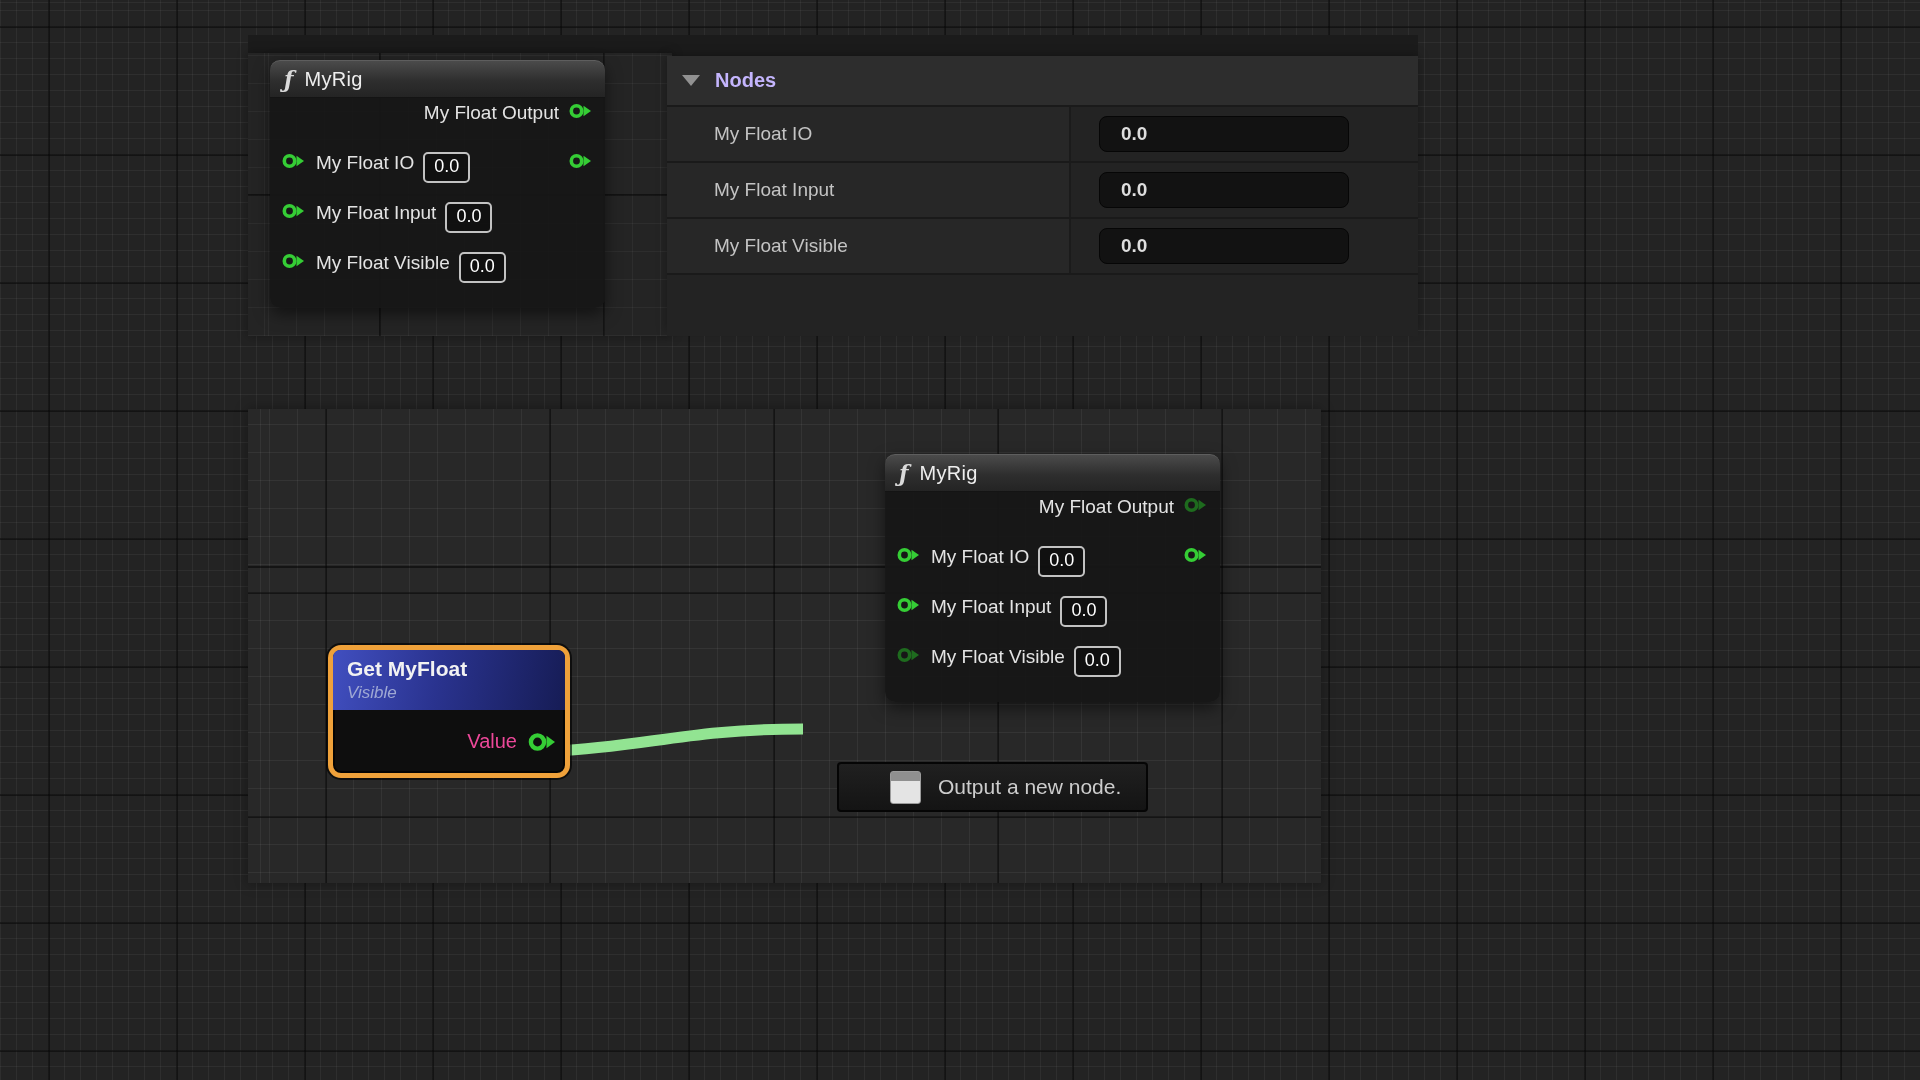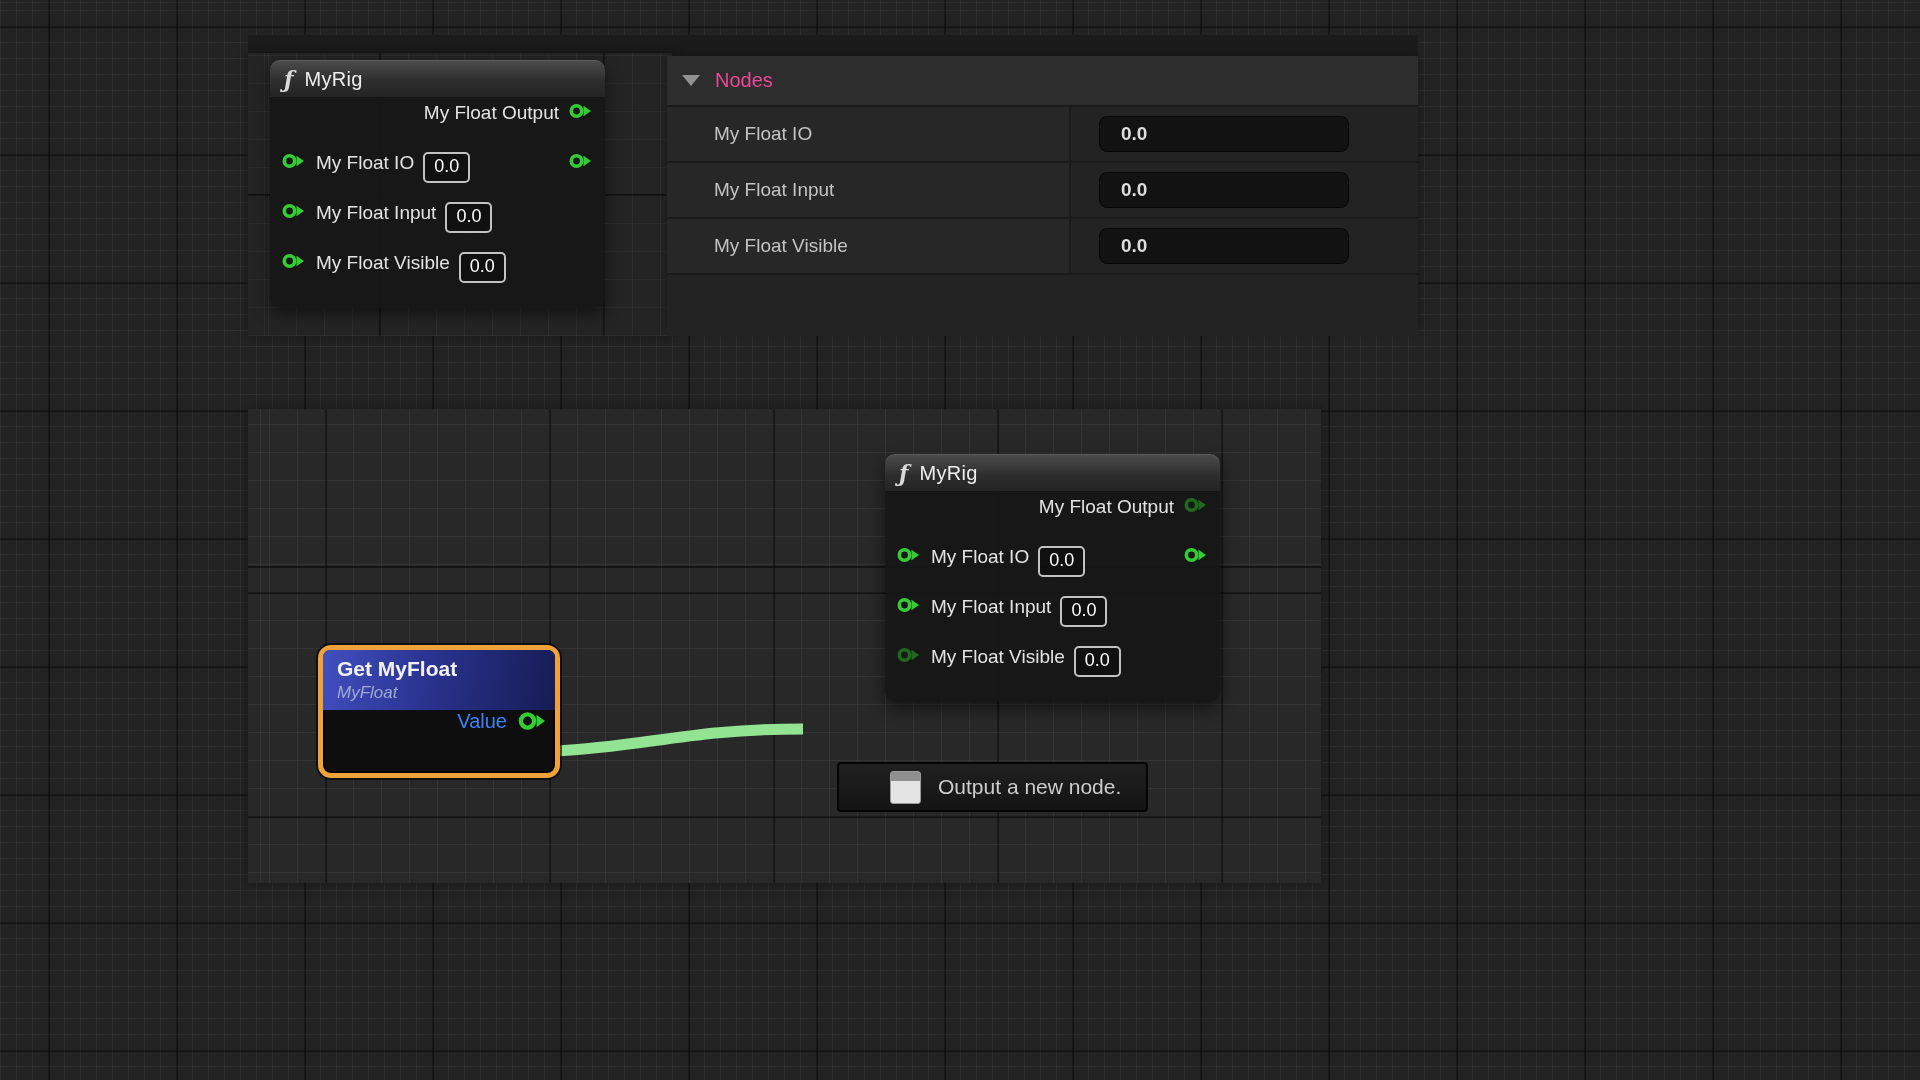--- a/index.html
+++ b/index.html
@@ -61,41 +61,41 @@
   .value-box{
     flex:0 0 auto;border:2px solid #c2c2c2;border-radius:5px;background:rgba(0,0,0,0.28);
     padding:2px 9px 3px;font-size:18px;color:#ffffff;line-height:1.2;
   }
   .pin{flex:0 0 auto;display:block;}
 
   
   .panel{left:667px;top:56px;width:751px;height:274px;background:#232323;box-shadow:0 0 10px rgba(0,0,0,0.35);}
   .panel-header{height:51px;background:#2d2d2d;display:flex;align-items:center;gap:15px;padding-left:15px;border-bottom:2px solid #1a1a1a;box-sizing:border-box;}
   .tri-down{width:0;height:0;border-left:9px solid transparent;border-right:9px solid transparent;border-top:11px solid #919191;}
-  .panel-header-label{font-weight:normal;font-size:20px;color:#ec4899;}
+  .panel-header-label{font-weight:bold;font-size:20px;color:#c4b5fd;}
   .panel-row{height:54px;display:flex;border-bottom:2px solid #1a1a1a;background:#272727;}
   .p-label{width:404px;flex:0 0 auto;display:flex;align-items:center;padding-left:47px;box-sizing:border-box;color:#c3c3c3;font-size:19px;border-right:2px solid #1b1b1b;}
   .p-value{flex:1 1 auto;display:flex;align-items:center;background:#232323;padding-left:28px;}
   .input-box{width:250px;height:36px;background:#121212;border:1px solid #060606;border-radius:8px;display:flex;align-items:center;padding-left:21px;box-sizing:border-box;color:#dedede;font-size:19px;font-weight:bold;}
   .panel-empty{height:61px;background:#232323;}
 
   
   .get-node{
-    left:318px;top:645px;width:242px;height:133px;box-sizing:border-box;
+    left:328px;top:645px;width:242px;height:133px;box-sizing:border-box;
     border:5px solid #efa13a;border-radius:13px;background:#0e0e0e;
     box-shadow:0 0 0 2px rgba(0,0,0,0.65), inset 0 0 0 2px rgba(0,0,0,0.65);
   }
   .get-header{
     height:60px;border-radius:7px 7px 0 0;
     background:linear-gradient(100deg,#414fc0 0%,#2a338f 45%,#161c55 100%);
     padding:7px 0 0 14px;box-sizing:border-box;
   }
   .get-title{font-weight:bold;font-size:21px;color:#f2f2f2;}
   .get-subtitle{font-style:italic;font-size:17px;color:#9fa8d4;margin-top:2px;}
-  .get-body{height:63px;display:flex;align-items:flex-start;justify-content:flex-end;gap:10px;padding-right:8px;font-size:20px;color:#3b82f6;}
+  .get-body{height:63px;display:flex;align-items:center;justify-content:flex-end;gap:10px;padding-right:8px;font-size:20px;color:#ec4899;}
 
   
   .tooltip{
     left:837px;top:762px;width:311px;height:50px;box-sizing:border-box;
     background:linear-gradient(to bottom,#202020,#141414);
     border:2px solid #050505;border-radius:4px;
     display:flex;align-items:center;gap:17px;padding-left:51px;
   }
   .node-glyph{width:29px;height:31px;border-radius:3px;border:1px solid #9b9b9b;
     background:linear-gradient(to bottom,#8f8f8f 0px,#8f8f8f 9px,#e4e4e4 9px);}
@@ -228,21 +228,21 @@
   </div>
 </div>
 
 <svg class="abs wire-svg" width="290" height="70" viewBox="0 0 290 70">
   <path d="M14 53 C 105 49, 148 31, 263 31" fill="none" stroke="#92e492" stroke-width="11" stroke-linecap="butt"></path>
 </svg>
 
 <div class="abs get-node">
   <div class="get-header">
     <div class="get-title">Get MyFloat</div>
-    <div class="get-subtitle">MyFloat</div>
+    <div class="get-subtitle">Visible</div>
   </div>
   <div class="get-body">
     <span>Value</span>
     <svg class="pin" width="30" height="22" viewBox="0 0 30 22">
         <circle cx="10.5" cy="11" r="6.6" fill="none" stroke="#35cd35" stroke-width="4.4"></circle>
         <path d="M19.5 4.8 L28 11 L19.5 17.2 Z" fill="#35cd35"></path>
       </svg>
   </div>
 </div>
 

